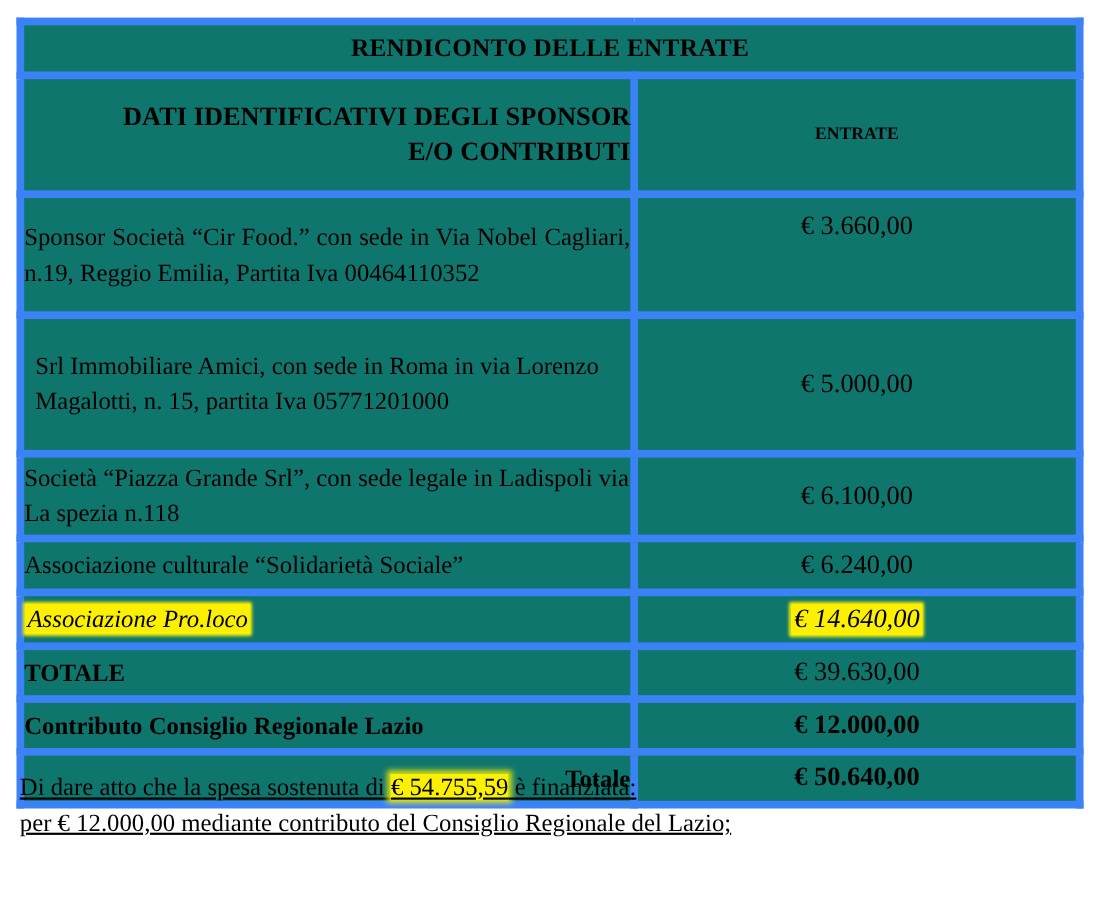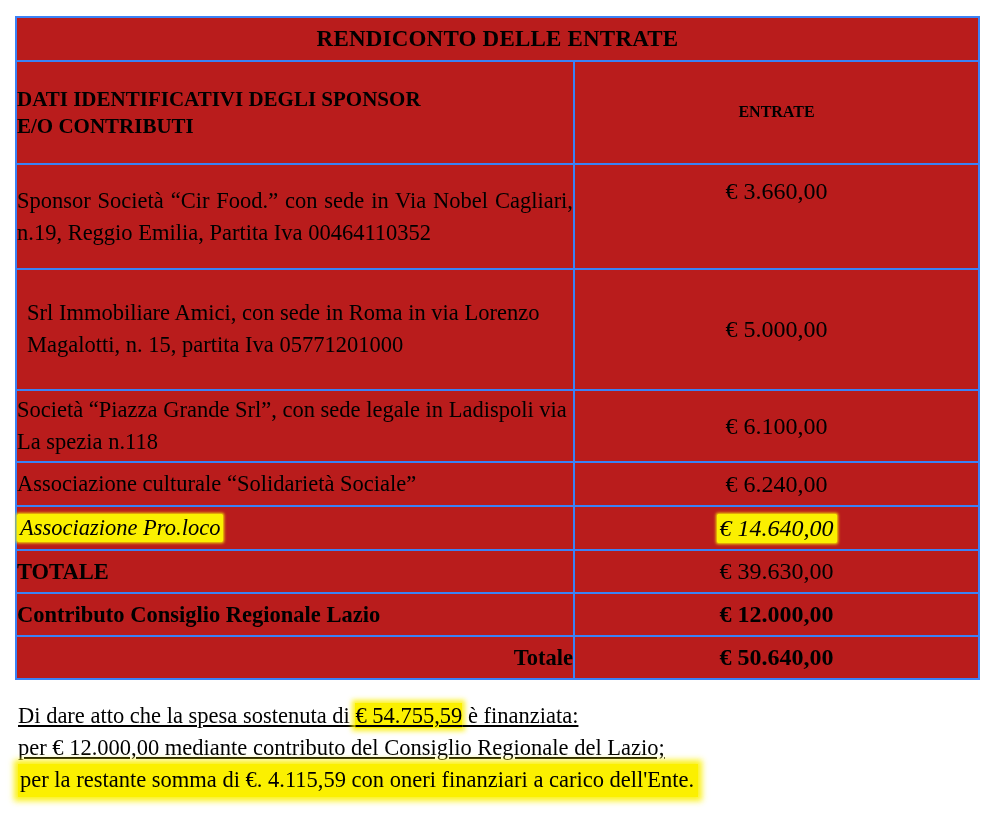--- a/index.html
+++ b/index.html
@@ -31,44 +31,44 @@
     width: 963px;
   }
 
   table.rendiconto {
     width: 963px;
     border-collapse: collapse;
     table-layout: fixed;
   }
 
   table.rendiconto td {
-    border: 2px solid #3b82f6;
+    border: 7px solid #3b82f6;
     padding: 0;
     vertical-align: middle;
-    background: #b91c1c;
+    background: #0f766e;
   }
 
   .col-desc { width: 558px; }
   .col-val  { width: 405px; }
 
   
   .title-cell {
     text-align: center;
     font-weight: bold;
     font-size: 23px;
     letter-spacing: 0.2px;
     height: 42px;
     padding: 4px 0 6px 0;
   }
 
   
   .hdr-cell {
-    text-align: left;
+    text-align: right;
     font-weight: bold;
-    font-size: 21px;
+    font-size: 24px;
     line-height: 1.28;
     height: 101px;
     padding: 6px 10px 10px 10px;
   }
   .hdr-cell.val { font-size: 16px; }
 
   
   .desc {
     font-size: 22.5px;
     line-height: 1.42;
@@ -211,16 +211,15 @@
           <td class="val bold">€ 50.640,00</td>
         </tr>
 
       </tbody>
     </table>
   </div>
 
   <div class="footer">
     <div class="line"><span>Di dare atto che la spesa sostenuta di </span><span class="hl-soft">€ 54.755,59</span><span> è finanziata:</span></div>
     <div class="line">per € 12.000,00 mediante contributo del Consiglio Regionale del Lazio;</div>
-    <div class="line"><span class="line-hl">per la restante somma  di €. 4.115,59 con oneri finanziari a carico dell'Ente.</span></div>
   </div>
 
 </div>
 
 </body></html>

